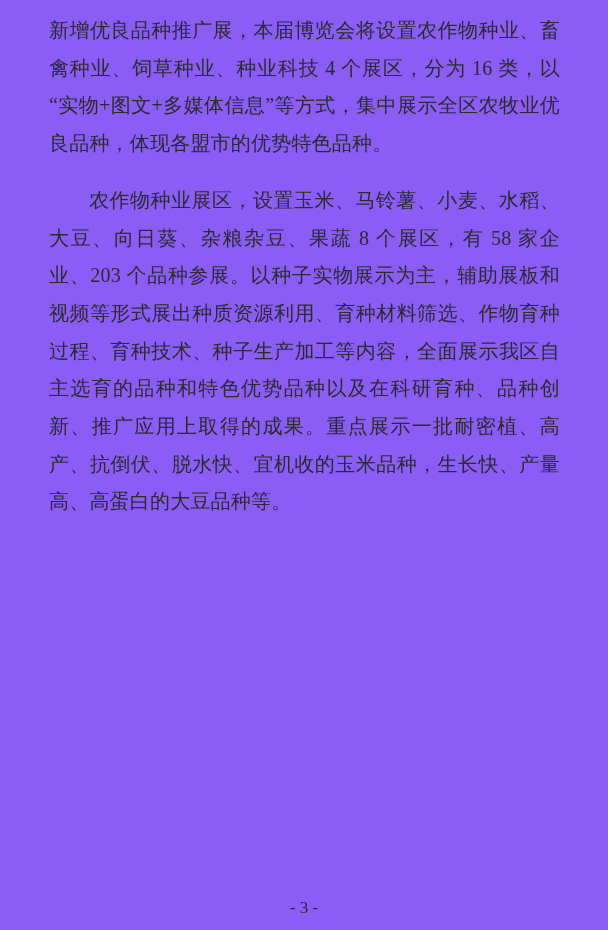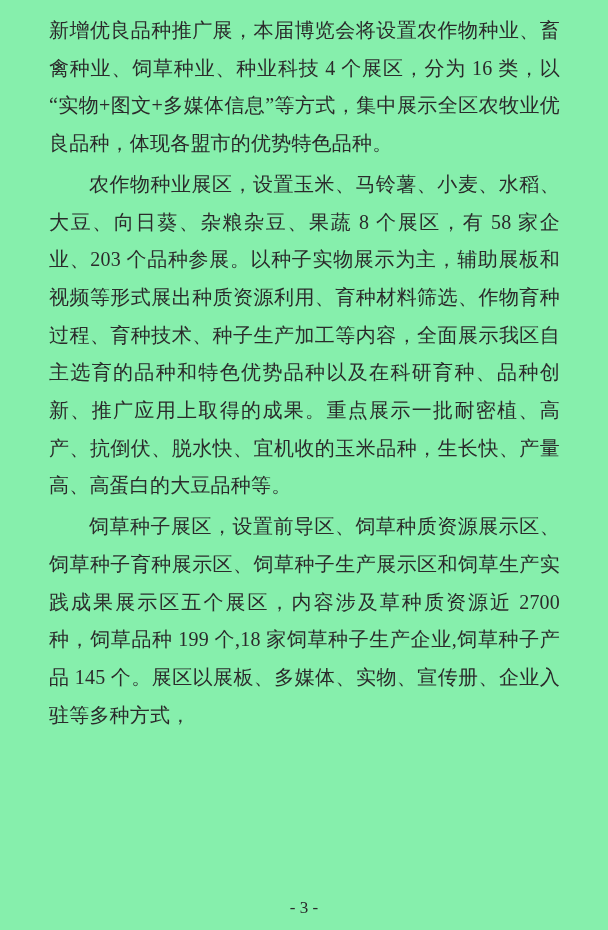--- a/index.html
+++ b/index.html
@@ -7,39 +7,39 @@
     padding: 0;
     width: 608px;
     height: 930px;
     background: #ffffff;
     overflow: hidden;
   }
   .page {
     position: relative;
     width: 608px;
     height: 930px;
-    background: #86efac;
+    background: #8b5cf6;
     font-family: "Liberation Serif", "DejaVu Serif", serif;
     color: #2b2b2b;
   }
   .page-text {
     position: absolute;
     left: 49px;
     top: 12px;
     width: 511px;
     font-size: 20px;
     line-height: 37.7px;
     text-align: justify;
     letter-spacing: 0.2px;
   }
   .para {
     margin: 0;
   }
   .para + .para {
-    margin-top: 3px;
+    margin-top: 19px;
   }
   .para.indent {
     text-indent: 2em;
   }
   .page-number {
     position: absolute;
     left: 0;
     bottom: 12px;
     width: 100%;
     text-align: center;
@@ -47,16 +47,15 @@
     color: #2b2b2b;
   }
 </style>
 </head>
 <body>
 
 <div class="page">
   <div class="page-text">
     <p class="para">新增优良品种推广展，本届博览会将设置农作物种业、畜禽种业、饲草种业、种业科技 4 个展区，分为 16 类，以“实物+图文+多媒体信息”等方式，集中展示全区农牧业优良品种，体现各盟市的优势特色品种。</p>
     <p class="para indent">农作物种业展区，设置玉米、马铃薯、小麦、水稻、大豆、向日葵、杂粮杂豆、果蔬 8 个展区，有 58 家企业、203 个品种参展。以种子实物展示为主，辅助展板和视频等形式展出种质资源利用、育种材料筛选、作物育种过程、育种技术、种子生产加工等内容，全面展示我区自主选育的品种和特色优势品种以及在科研育种、品种创新、推广应用上取得的成果。重点展示一批耐密植、高产、抗倒伏、脱水快、宜机收的玉米品种，生长快、产量高、高蛋白的大豆品种等。</p>
-    <p class="para indent">饲草种子展区，设置前导区、饲草种质资源展示区、饲草种子育种展示区、饲草种子生产展示区和饲草生产实践成果展示区五个展区，内容涉及草种质资源近 2700 种，饲草品种 199 个,18 家饲草种子生产企业,饲草种子产品 145 个。展区以展板、多媒体、实物、宣传册、企业入驻等多种方式，</p>
   </div>
   <div class="page-number">- 3 -</div>
 </div>
 
 </body></html>

